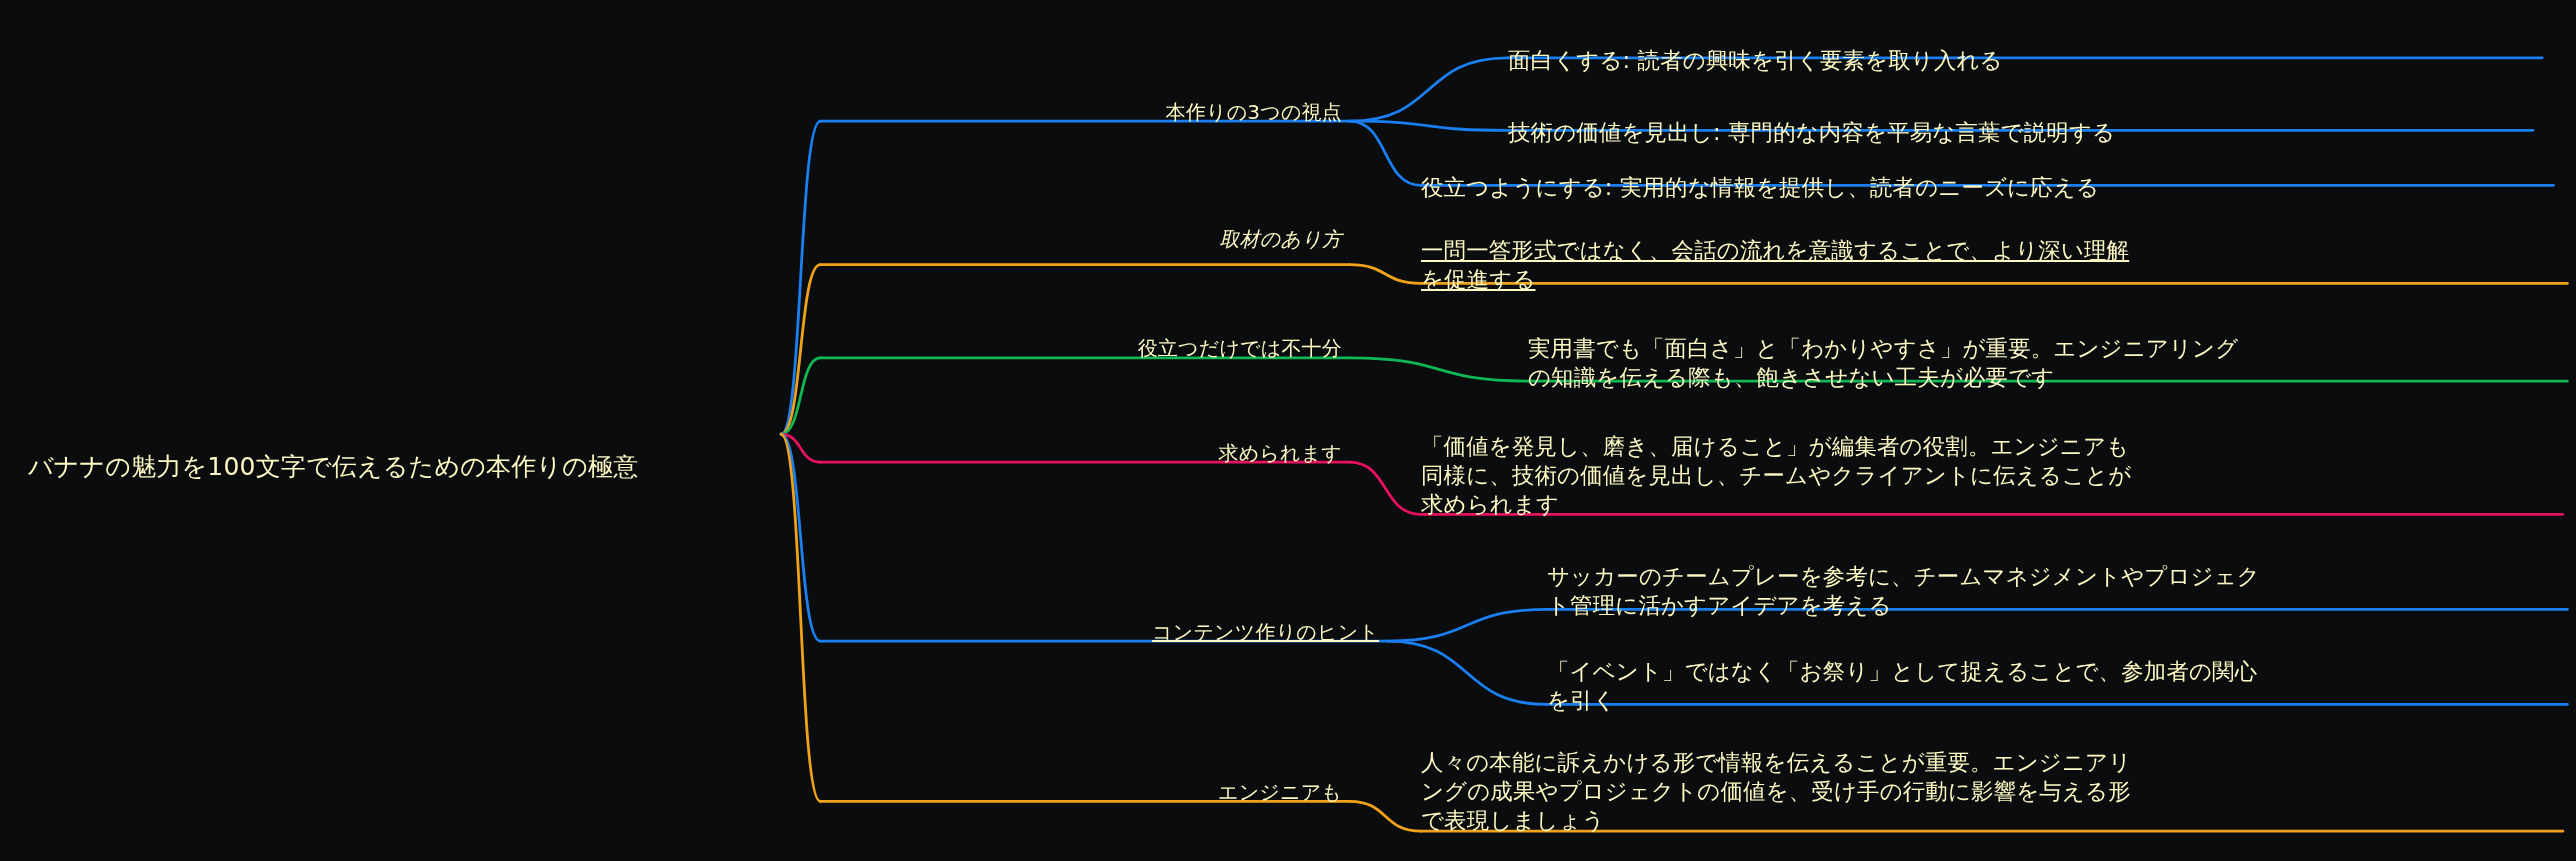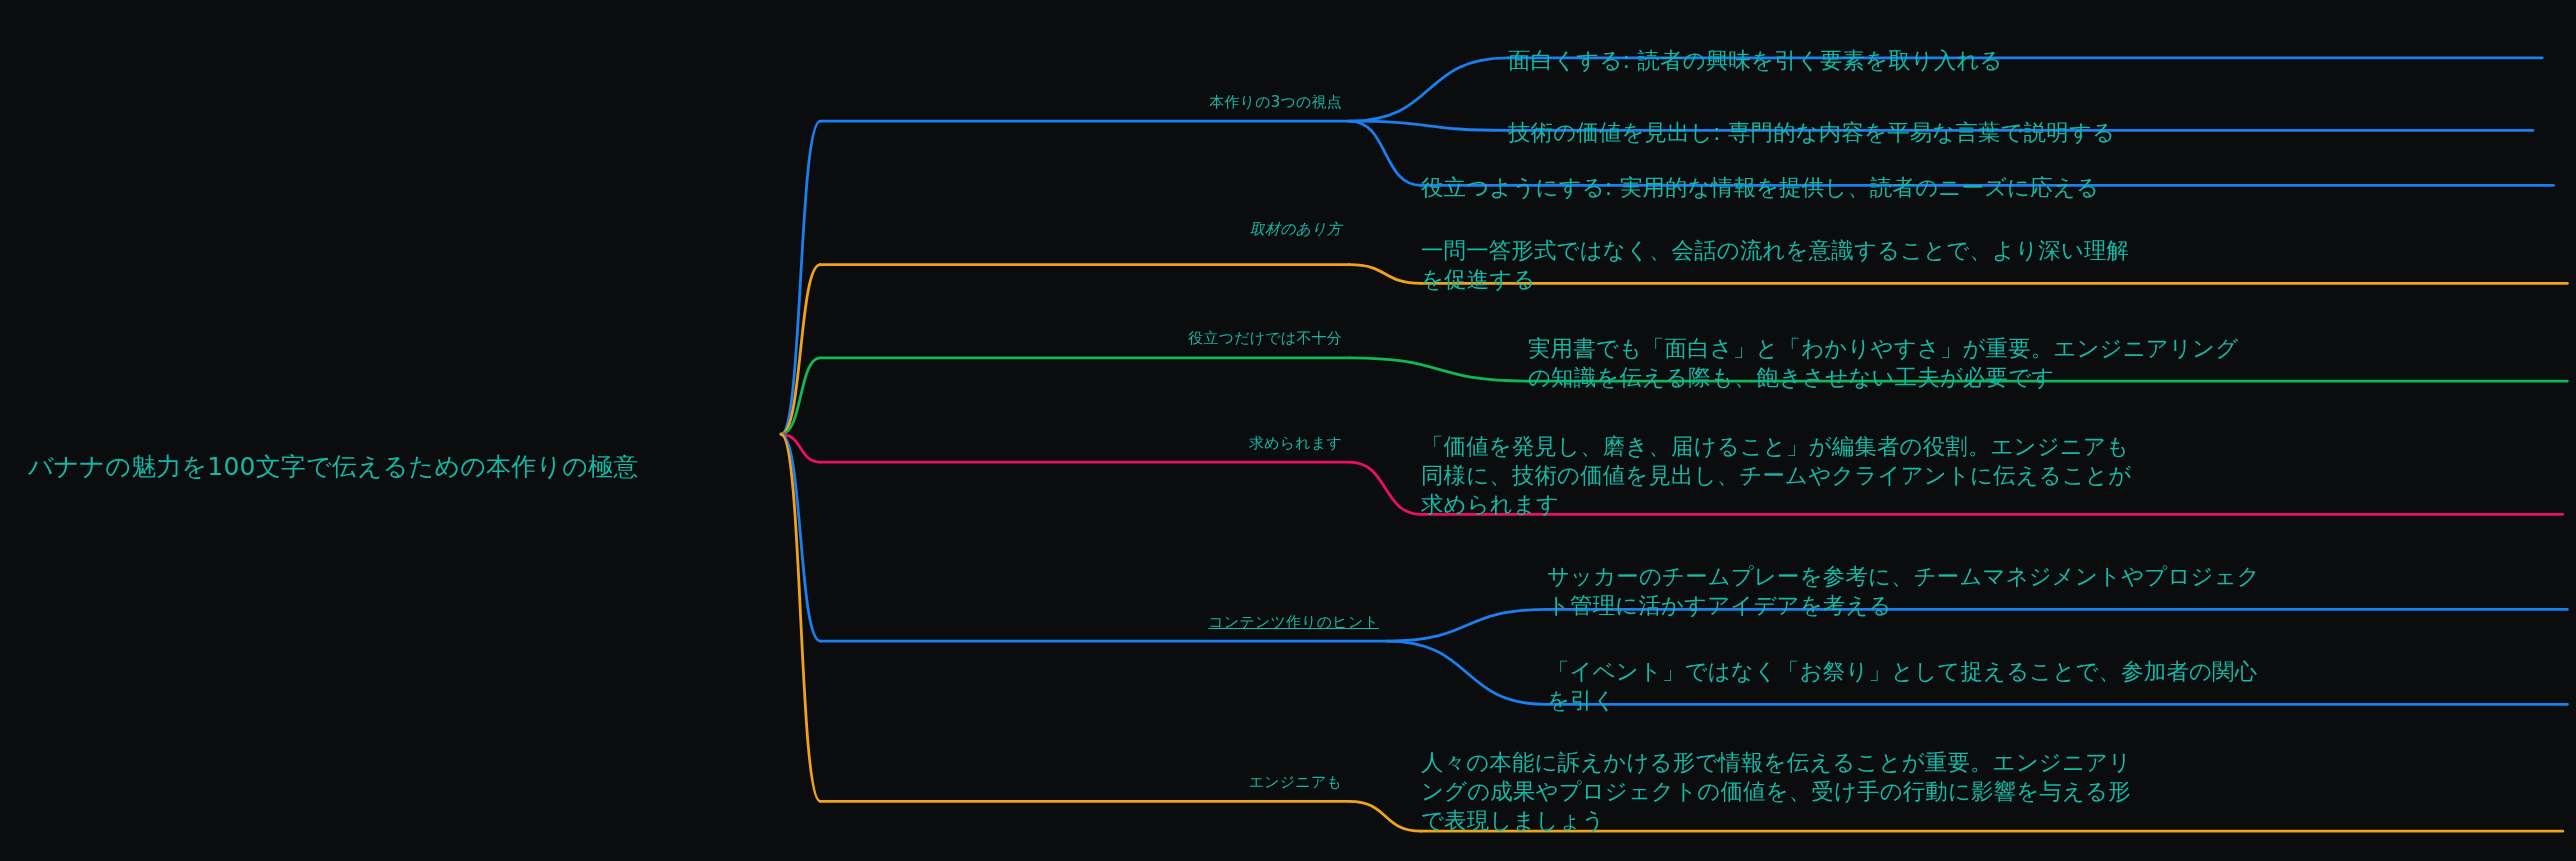--- a/index.html
+++ b/index.html
@@ -15,41 +15,41 @@
     width:2576px;height:861px;
     background:#0b0c0e;
   }
   #links{
     position:absolute;left:0;top:0;
     width:2576px;height:861px;
     pointer-events:none;
   }
   .node{
     position:absolute;
-    color:#14b8a6;
+    color:#fef9c3;
     white-space:pre-line;
     line-height:1.30;
     letter-spacing:0.2px;
   }
   .node .txt{display:block;}
   .node .rule{
     display:block;
     height:2.8px;
     margin-top:1.9px;
     border-radius:1.9px;
   }
   
   .root{
     font-size:25px;
     text-align:left;
   }
   .root .rule{background:transparent;height:0;}
   
   .lvl1{
-    font-size:15px;
+    font-size:20px;
     text-align:right;
   }
   
   .lvl2{
     font-size:22.4px;
     text-align:left;
   }
 </style>
 </head>
 <body>
@@ -125,21 +125,21 @@
   </div>
   <div class="node lvl2" style="left:1508px;top:89px;width:1025px;">
     <span class="txt">技術の価値を見出し: 専門的な内容を平易な言葉で説明する</span>
     <span class="rule" style="background: transparent; height: 0px;"></span>
   </div>
   <div class="node lvl2" style="left:1421px;top:144px;width:1132px;">
     <span class="txt">役立つようにする: 実用的な情報を提供し、読者のニーズに応える</span>
     <span class="rule" style="background: transparent; height: 0px;"></span>
   </div>
 
-  <div class="node lvl2" style="left:1421px;top:207px;width:1146px;">
+  <div class="node lvl2" style="left:1421px;top:207px;width:1146px;text-decoration:underline;">
     <span class="txt">一問一答形式ではなく、会話の流れを意識することで、より深い理解
 を促進する</span>
     <span class="rule" style="background: transparent; height: 0px;"></span>
   </div>
 
   <div class="node lvl2" style="left:1528px;top:305px;width:1039px;">
     <span class="txt">実用書でも「面白さ」と「わかりやすさ」が重要。エンジニアリング
 の知識を伝える際も、飽きさせない工夫が必要です</span>
     <span class="rule" style="background: transparent; height: 0px;"></span>
   </div>

